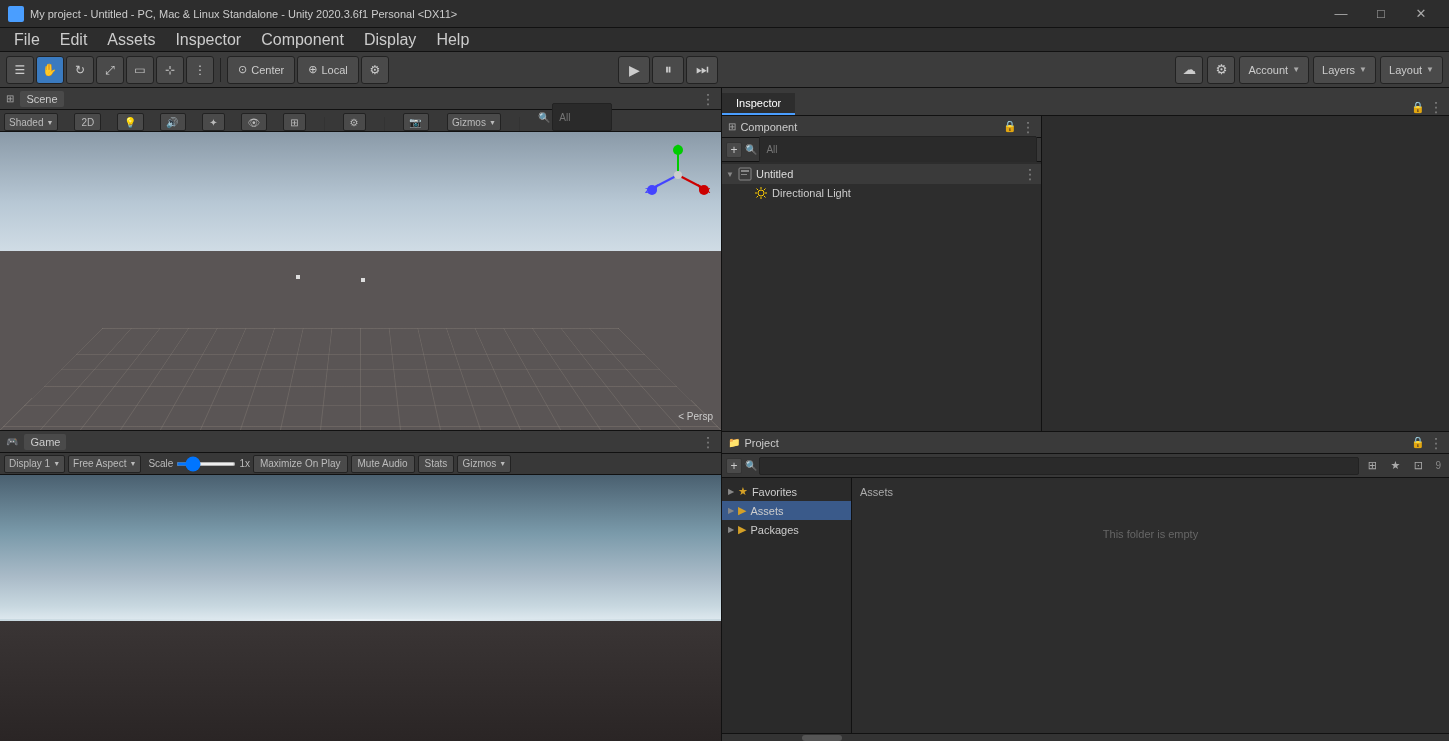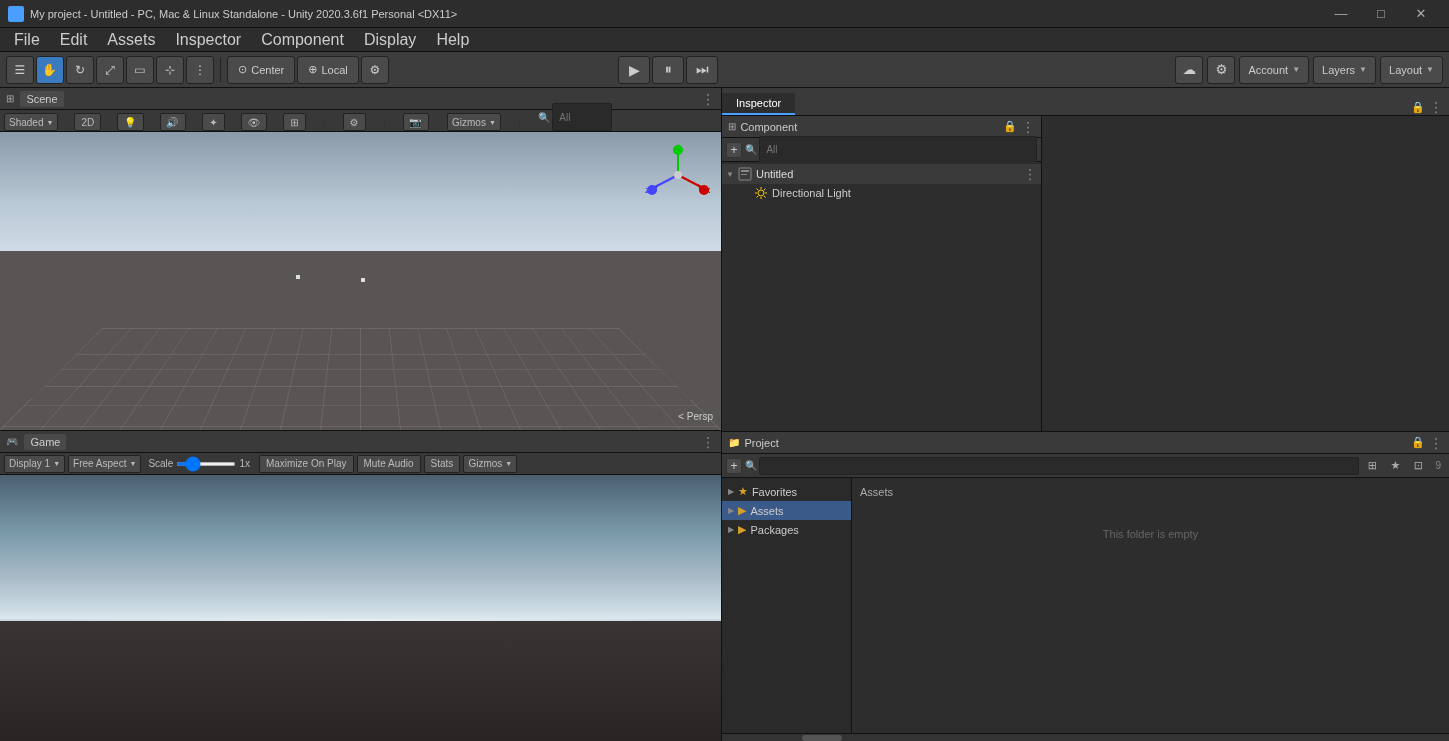--- a/index.html
+++ b/index.html
@@ -687,21 +687,21 @@
         </div>
         <div class="scene-dropdown">
           <span>Free Aspect</span>
           <span style="font-size:7px;">▼</span>
         </div>
         <div style="display:flex;align-items:center;gap:3px;margin-left:4px;">
           <span style="color:#bbb;font-size:10px;">Scale</span>
           <input type="range" min="0" max="100" value="20" style="width: 60px; height: 4px; cursor: pointer;">
           <span style="color:#bbb;font-size:10px;">1x</span>
         </div>
-        <button class="scene-btn" style="margin-left:6px;">Maximize On Play</button>
+        <button class="scene-btn" style="">Maximize On Play</button>
         <button class="scene-btn">Mute Audio</button>
         <button class="scene-btn">Stats</button>
         <div class="scene-dropdown">
           <span>Gizmos</span>
           <span style="font-size:7px;">▼</span>
         </div>
       </div>
 
       <div id="game-viewport">
         <div class="game-sky"></div>

